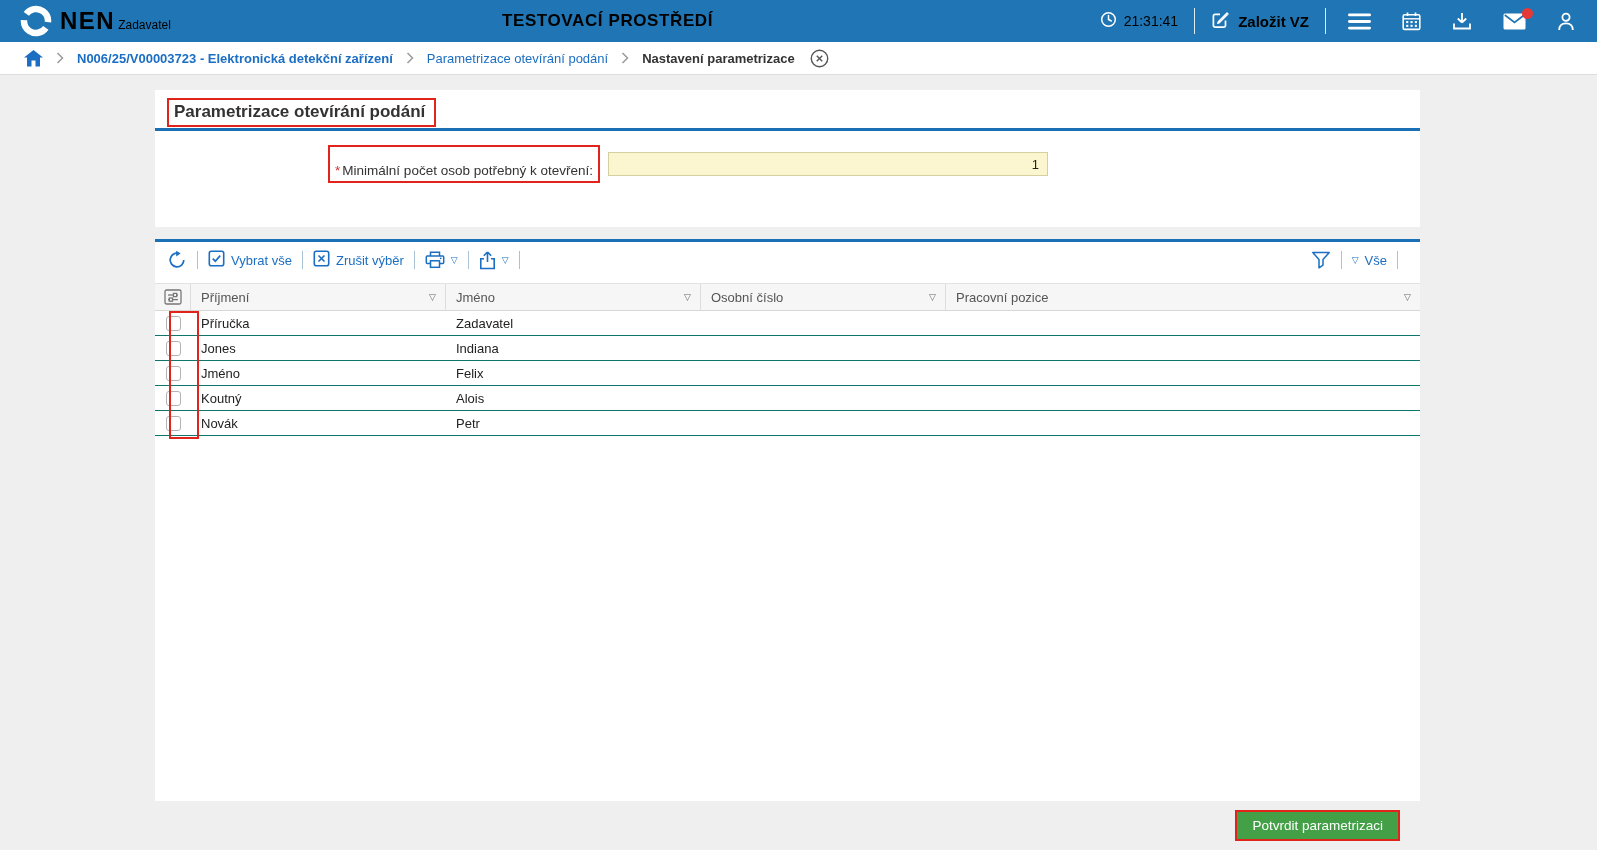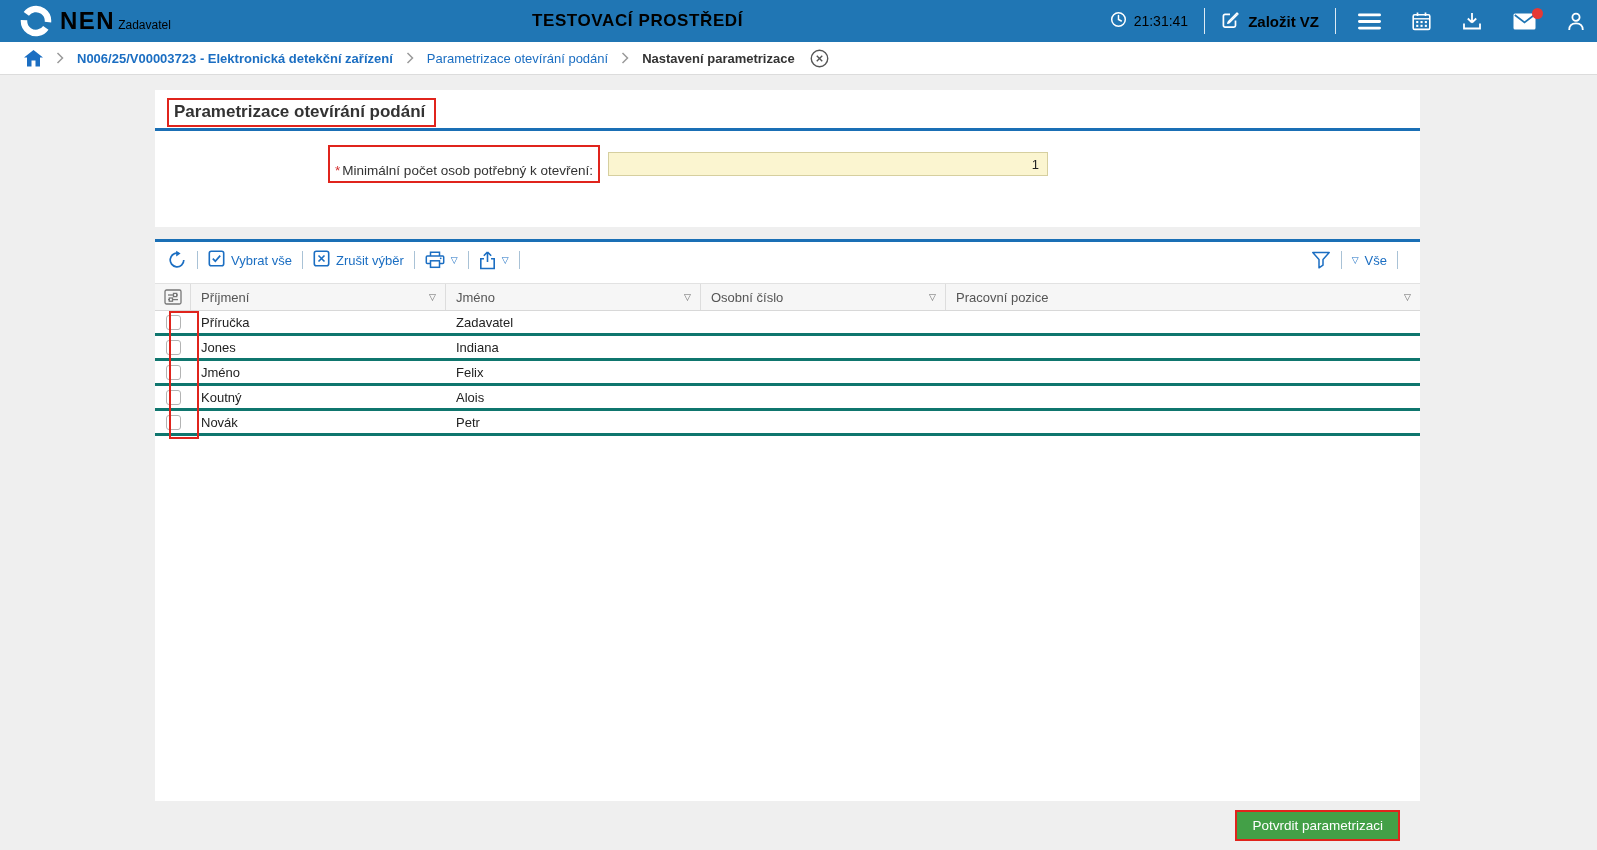--- a/index.html
+++ b/index.html
@@ -6,22 +6,22 @@
   html, body { width: 1597px; height: 850px; overflow: hidden; }
   body { font-family: "Liberation Sans", "DejaVu Sans", sans-serif; font-size: 13px; color: #333; background: #efefef; }
 
   
   .topbar { position: relative; height: 42px; background: #2076b4; display: flex; align-items: center; color: #000000; }
   .logo-wrap { display: flex; align-items: center; margin-left: 20px; }
   .logo-swirl { margin-right: 8px; display: flex; }
   .logo-texts { display: flex; align-items: baseline; }
   .logo-main { font-size: 24px; font-weight: 700; letter-spacing: 1.5px; }
   .logo-sub { font-size: 12px; margin-left: 3px; position: relative; top: 0px; }
-  .env-title { position: absolute; left: 532px; top: 11px; font-size: 17px; font-weight: 700; letter-spacing: 0.6px; }
-  .topbar-right { margin-left: auto; display: flex; align-items: center; padding-right: 12px; }
+  .env-title { position: absolute; left: 502px; top: 11px; font-size: 17px; font-weight: 700; letter-spacing: 0.6px; }
+  .topbar-right { margin-left: auto; display: flex; align-items: center; padding-right: 22px; }
   .clock-group { display: flex; align-items: center; gap: 7px; font-size: 14px; }
   .tb-divider { width: 1px; height: 26px; background: rgba(255,255,255,0.85); margin: 0 16px; }
   .create-group { display: flex; align-items: center; gap: 8px; font-size: 15px; font-weight: 700; cursor: pointer; }
   .icon-cluster { display: flex; align-items: center; gap: 31px; margin-left: 6px; }
   .icon-btn { position: relative; display: flex; align-items: center; cursor: pointer; }
   .mail-badge { position: absolute; top: -5px; right: -7px; width: 11px; height: 11px; border-radius: 50%; background: #e53935; }
 
   
   .breadcrumb { height: 33px; background: #fff; border-bottom: 1px solid #dcdcdc; display: flex; align-items: center; padding-left: 22px; gap: 13px; }
   .crumb-sep { display: flex; align-items: center; }
@@ -60,21 +60,21 @@
   .toolbar-right { margin-left: auto; display: flex; align-items: center; }
 
   
   .table-wrap { position: relative; margin-top: 8px; border-radius: 22px; }
   .thead { display: flex; height: 28px; background: #f6f6f6; border-top: 1px solid #e2e2e2; border-bottom: 1px solid #d8d8d8; align-items: stretch; color: #555; }
   .th { display: flex; align-items: center; padding-left: 10px; border-right: 1px solid #ddd; }
   .th:last-child { border-right: none; }
   .th-cb { width: 36px; display: flex; align-items: center; justify-content: center; padding-left: 0; cursor: pointer; }
   .col-1 { width: 255px; } .col-2 { width: 255px; } .col-3 { width: 245px; } .col-4 { flex: 1; }
   .th .tri-h { margin-left: auto; margin-right: 9px; font-size: 9px; color: #666; cursor: pointer; }
-  .trow { display: flex; height: 25px; align-items: center; border-bottom: 3px solid #0f766e; color: #222; cursor: pointer; }
+  .trow { display: flex; height: 25px; align-items: center; border-bottom: 1px solid #0f766e; color: #222; cursor: pointer; }
   .td { padding-left: 10px; overflow: hidden; white-space: nowrap; }
   .td-cb { width: 36px; display: flex; align-items: center; justify-content: center; padding-left: 0; }
   .row-checkbox { width: 15px; height: 15px; border: 1px solid #b3b3b3; border-radius: 3px; background: #fff; cursor: pointer; }
   .cb-col-annot { position: absolute; left: 14px; top: 28px; width: 30px; height: 128px; border: 2px solid #e0241c; pointer-events: none; }
 
   
   .footer-row { width: 1265px; margin-left: 155px; margin-top: 9px; display: flex; justify-content: flex-end; padding-right: 20px; }
   .confirm-btn { background: #43a047; color: #fff; border: 2px solid #e0241c; font-size: 13.5px; font-family: inherit; padding: 6px 15px; cursor: pointer; }
 </style>
 </head>

